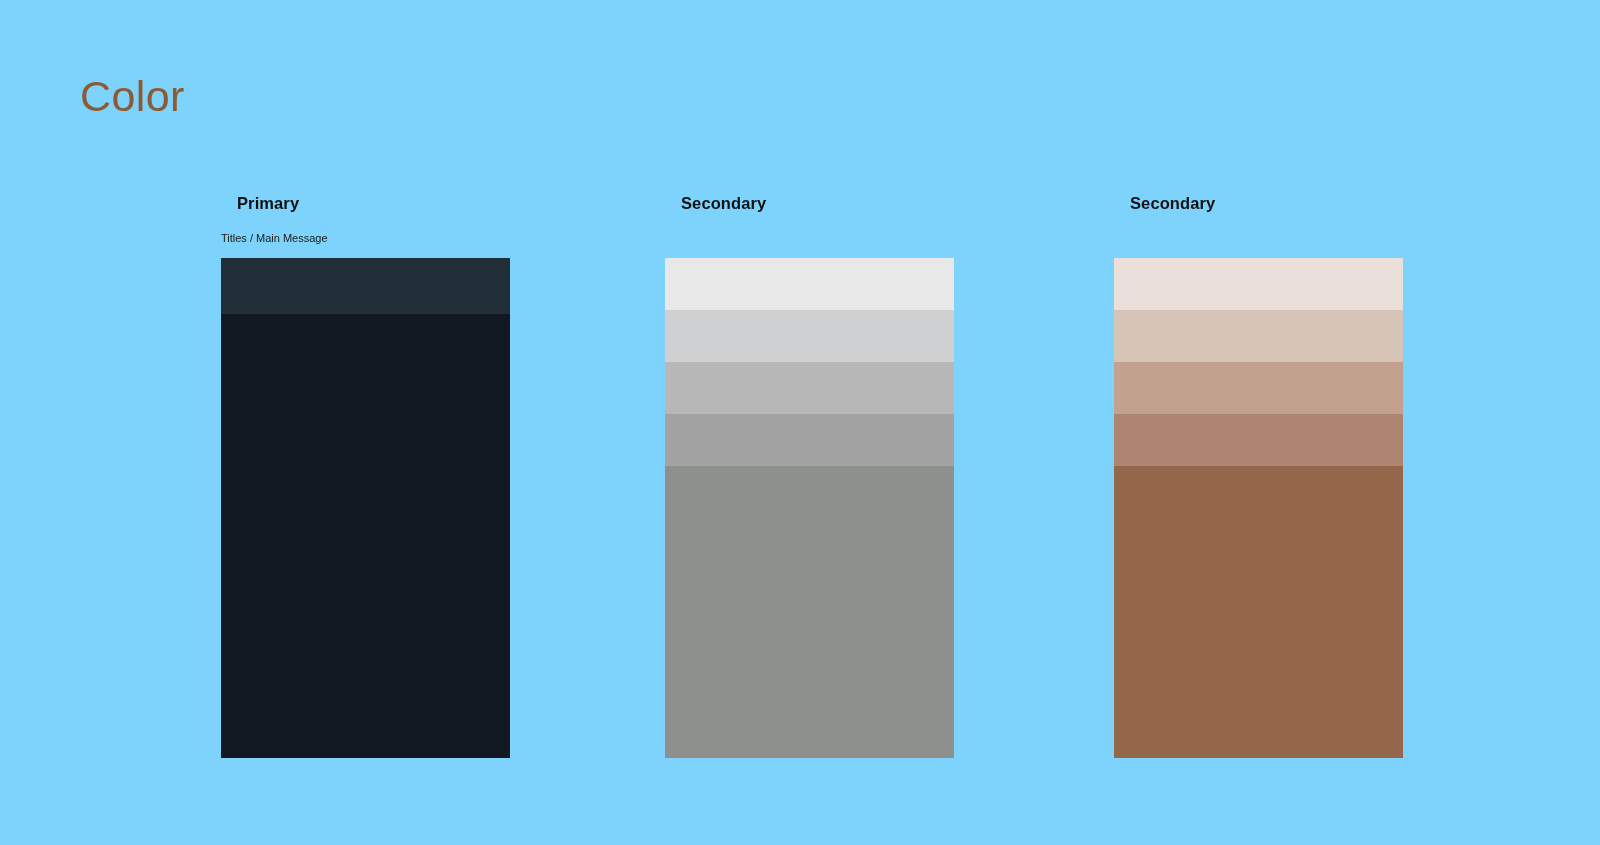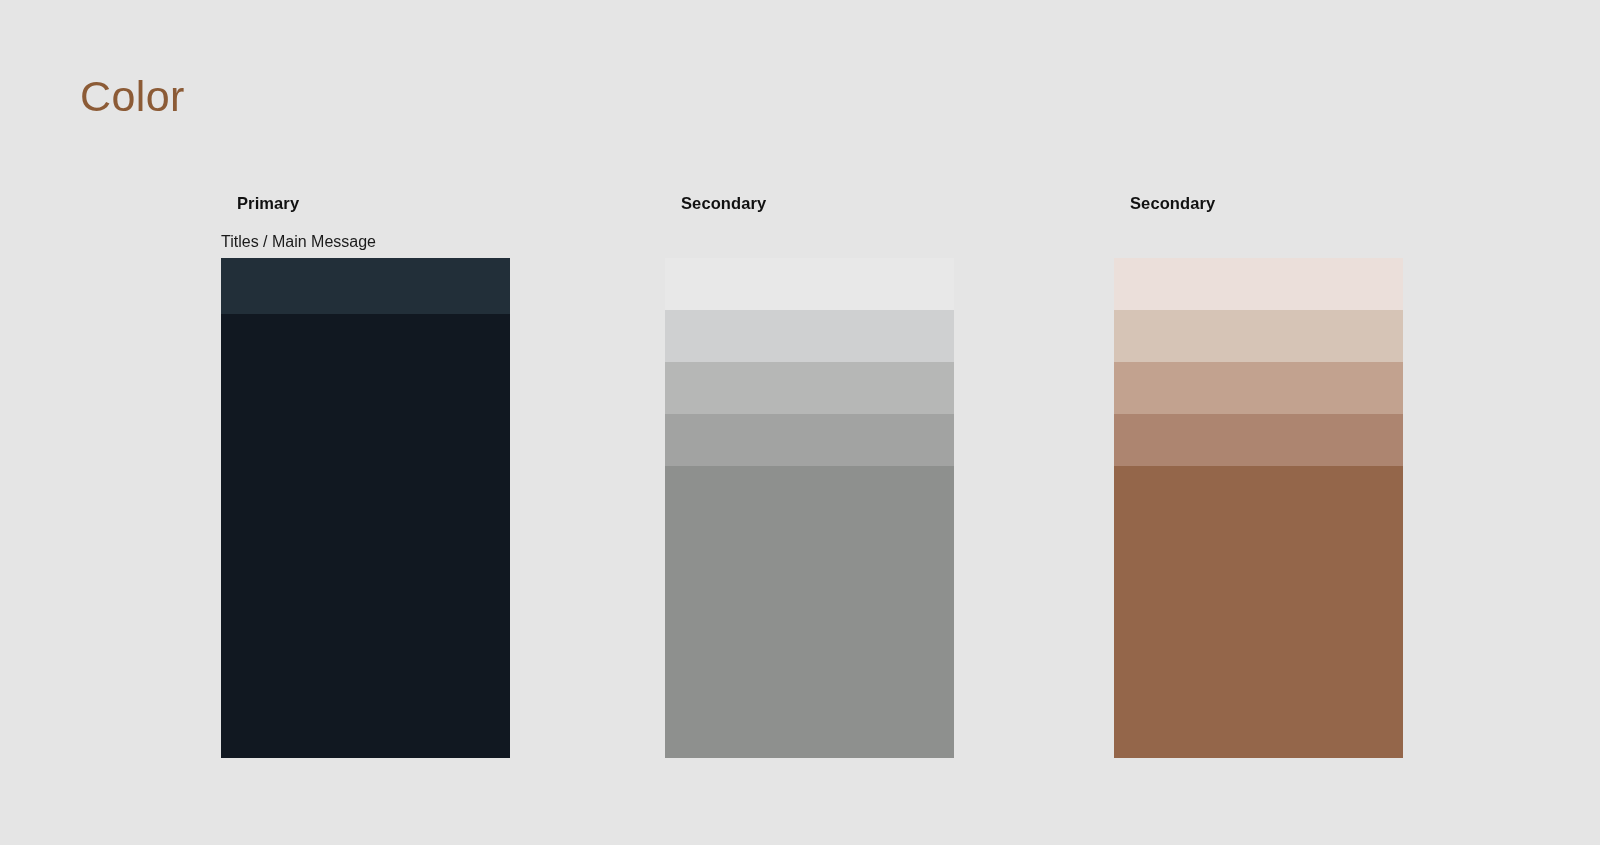--- a/index.html
+++ b/index.html
@@ -61,21 +61,21 @@
     font-size: 16.5px;
     font-weight: bold;
     color: #111111;
     line-height: 1.35;
     letter-spacing: 0.1px;
     margin: 16px;
     white-space: nowrap;
   }
 
   .column-subtitle {
-    font-size: 16px;
+    font-size: 11px;
     font-weight: normal;
     color: #1a1a1a;
     line-height: 1.5;
     margin: 0;
     white-space: nowrap;
   }
 
   .swatch-stack {
     position: absolute;
     top: 82px;
@@ -91,21 +91,21 @@
     display: block;
   }
 
   .swatch-flex {
     flex: 1 1 auto;
   }
 </style>
 </head>
 <body>
 
-<div class="slide" style="background: #e5e5e5;">
+<div class="slide" style="background: #7dd3fc;">
 
   <h1 class="page-title" style="color: rgb(140, 91, 54);">Color</h1>
 
   <div class="palette-row">
 
     <div class="palette-column col-0">
       <div class="column-header">
         <p class="column-title">Primary</p>
         <p class="column-subtitle">Titles / Main Message</p>
       </div>

